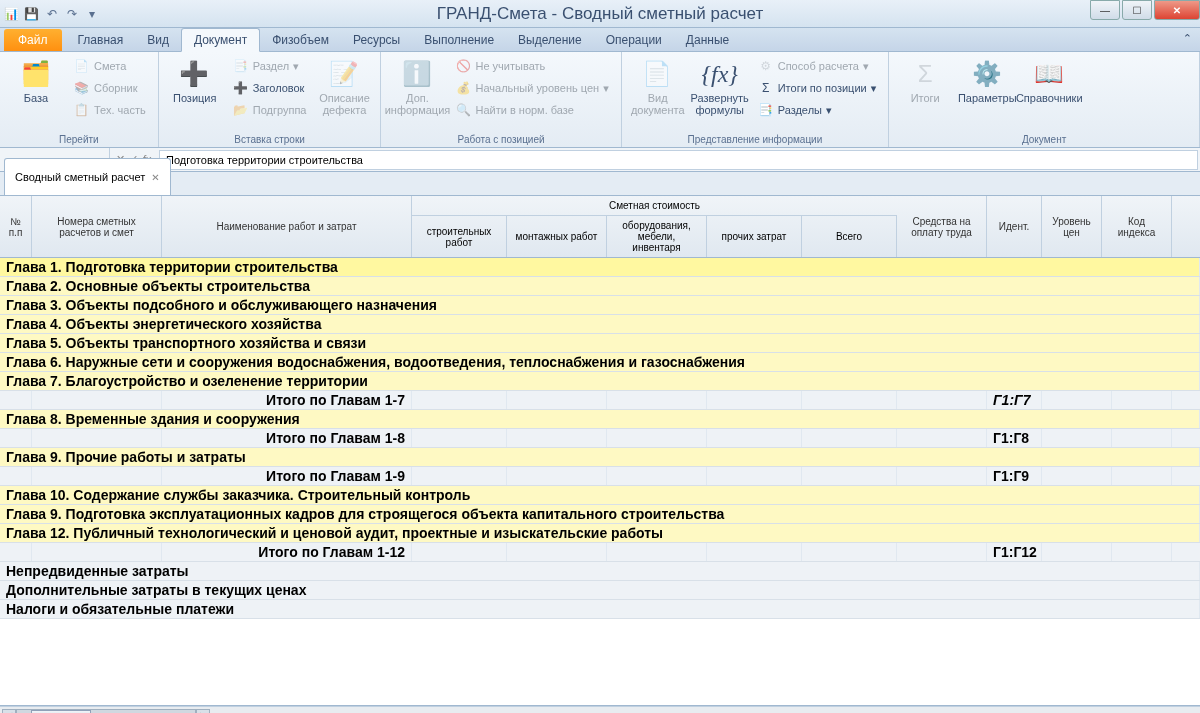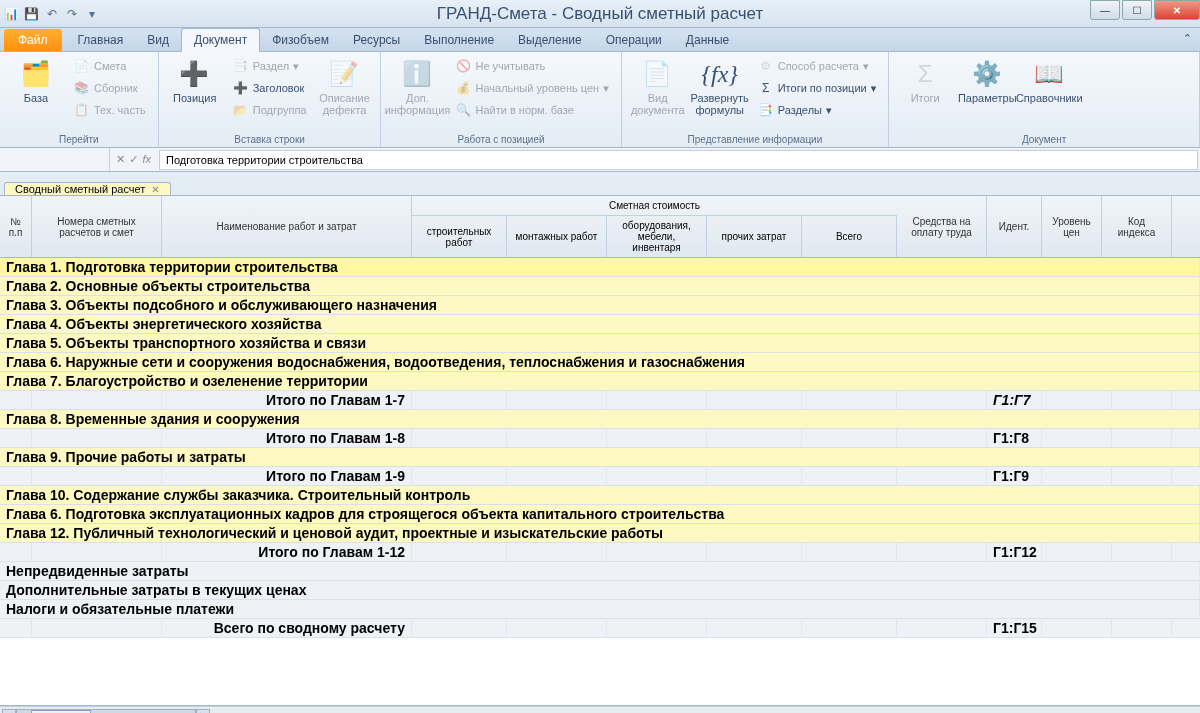--- a/index.html
+++ b/index.html
@@ -35,21 +35,21 @@
 .disabled .ico, .disabled .sico { opacity: 0.4; }
 
 
 .fbar { height: 24px; border-bottom: 1px solid #a0b8d0; display: flex; align-items: center; background: #f0f4f8; }
 .fbar .cellref { width: 110px; border-right: 1px solid #c0d0e0; padding: 0 6px; height: 100%; display: flex; align-items: center; }
 .fbar .fx-btns { display: flex; gap: 4px; padding: 0 6px; color: #888; }
 .fbar .fx-input { flex: 1; padding: 0 6px; background: #fff; height: 20px; margin: 2px; border: 1px solid #c0d0e0; display: flex; align-items: center; }
 
 
 .doctabs { height: 24px; background: #e4ecf4; border-bottom: 1px solid #a0b8d0; display: flex; align-items: flex-end; padding-left: 4px; }
-.doctab { background: #fef9c3; border: 1px solid #a0b8d0; border-bottom: none; padding: 0 10px; font-size: 11px; display: flex; align-items: center; gap: 6px; border-radius: 3px 3px 0 0; }
+.doctab { background: #ffffff; border: 1px solid #a0b8d0; border-bottom: none; padding: 12px 10px; font-size: 11px; display: flex; align-items: center; gap: 6px; border-radius: 3px 3px 0 0; }
 .doctab .x { color: #888; font-size: 10px; }
 
 
 .grid-wrap { height: 510px; background: #fff; overflow: hidden; position: relative; border-bottom: 1px solid #a0b8d0; }
 .grid-head { display: flex; background: linear-gradient(#f0f4f8,#e0e8f0); border-bottom: 1px solid #a0b8d0; }
 .gh { border-right: 1px solid #c0d0e0; padding: 4px 6px; font-size: 10px; color: #333; display: flex; align-items: center; justify-content: center; text-align: center; }
 .gh-group { display: flex; flex-direction: column; }
 .gh-group-top { border-bottom: 1px solid #c0d0e0; padding: 4px; text-align: center; font-size: 10px; }
 .gh-group-bot { display: flex; }
 .gh-group-bot > div { border-right: 1px solid #c0d0e0; padding: 4px 6px; font-size: 10px; text-align: center; display: flex; align-items: center; justify-content: center; }
@@ -329,21 +329,21 @@
         <div class="c-sub"></div>
         <div class="c-sred"></div>
         <div class="ident-col" style="font-weight:bold;">Г1:Г9</div>
         <div class="c-kod"></div>
         <div class="c-ur"></div>
       </div>
       <div class="grow chapter">
         <div class="name-col" style="font-weight:bold;">Глава 10. Содержание службы заказчика. Строительный контроль</div>
       </div>
       <div class="grow chapter">
-        <div class="name-col" style="font-weight:bold;">Глава 6. Подготовка эксплуатационных кадров для строящегося объекта капитального строительства</div>
+        <div class="name-col" style="font-weight:bold;">Глава 9. Подготовка эксплуатационных кадров для строящегося объекта капитального строительства</div>
       </div>
       <div class="grow chapter">
         <div class="name-col" style="font-weight:bold;">Глава 12. Публичный технологический и ценовой аудит, проектные и изыскательские работы</div>
       </div>
       <div class="grow total">
         <div class="c-num"></div>
         <div class="c-ref"></div>
         <div class="c-name" style="justify-content:flex-end;font-weight:bold;">Итого по Главам 1-12</div>
         <div class="c-sub"></div>
         <div class="c-sub2"></div>
@@ -357,34 +357,20 @@
       </div>
       <div class="grow section">
         <div class="name-col" style="font-weight:bold;">Непредвиденные затраты</div>
       </div>
       <div class="grow section">
         <div class="name-col" style="font-weight:bold;">Дополнительные затраты в текущих ценах</div>
       </div>
       <div class="grow section">
         <div class="name-col" style="font-weight:bold;">Налоги и обязательные платежи</div>
       </div>
-      <div class="grow total">
-        <div class="c-num"></div>
-        <div class="c-ref"></div>
-        <div class="c-name" style="justify-content:flex-end;font-weight:bold;">Всего по сводному расчету</div>
-        <div class="c-sub"></div>
-        <div class="c-sub2"></div>
-        <div class="c-sub2"></div>
-        <div class="c-sub"></div>
-        <div class="c-sub"></div>
-        <div class="c-sred"></div>
-        <div class="ident-col" style="font-weight:bold;">Г1:Г15</div>
-        <div class="c-kod"></div>
-        <div class="c-ur"></div>
-      </div>
     </div>
 </div>
 
 <div class="hscroll">
   <div class="arrow">◀</div>
   <div class="thumb-area">
       <div class="thumb"></div>
     </div>
   <div class="arrow">▶</div>
 </div>

